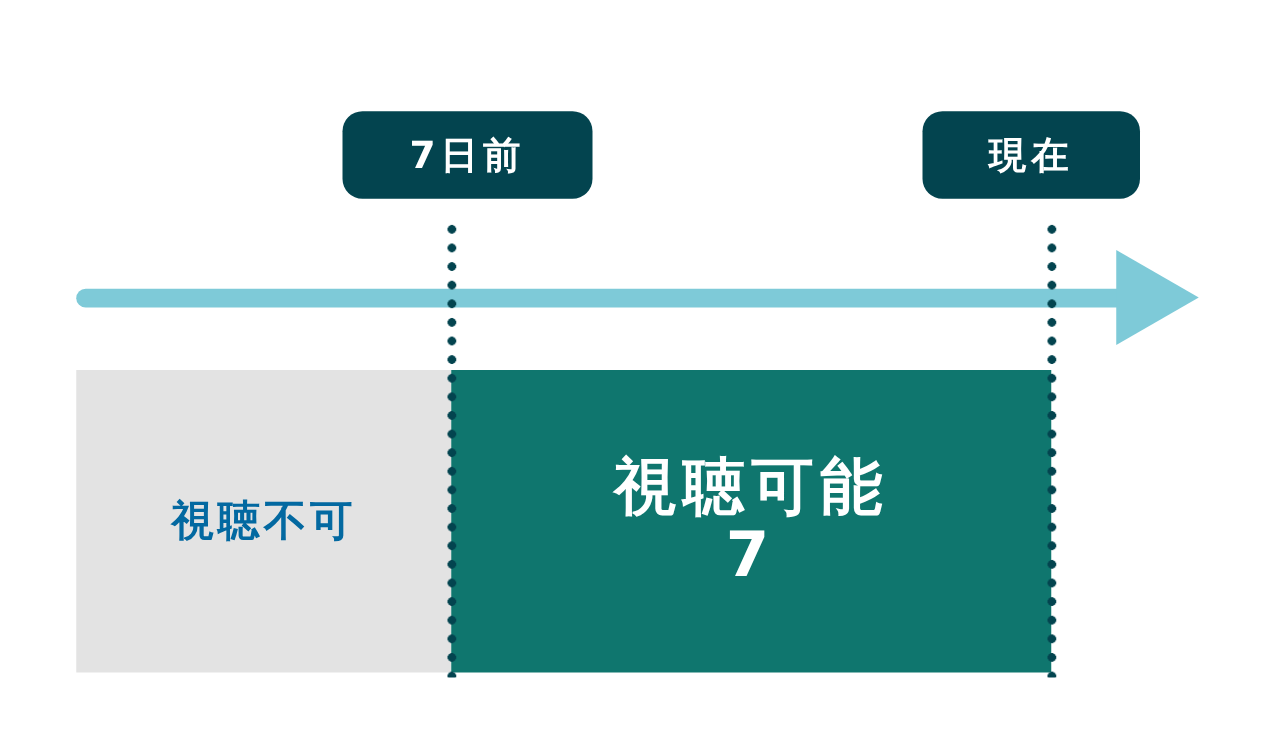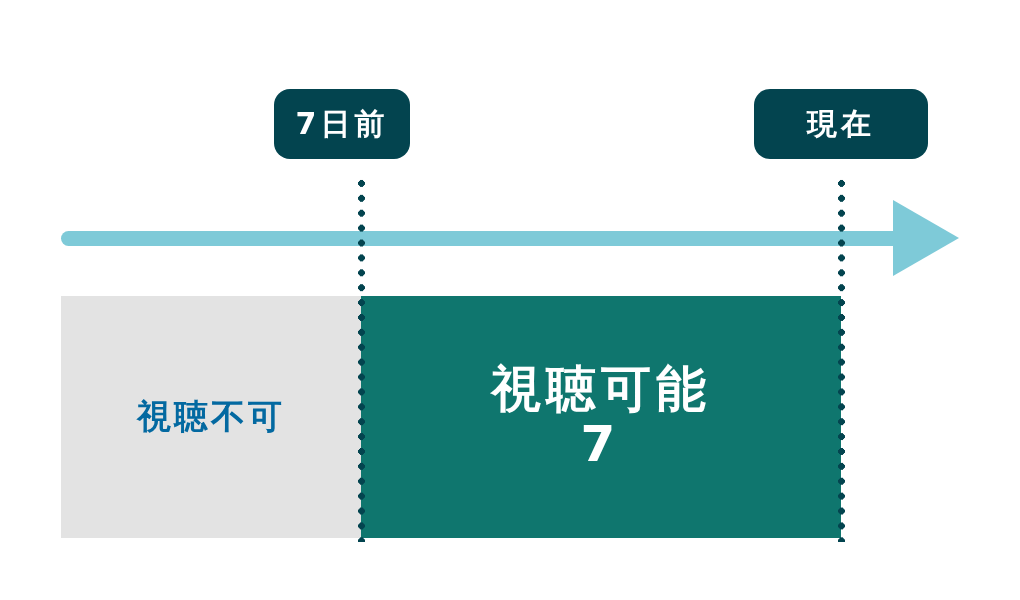--- a/index.html
+++ b/index.html
@@ -17,24 +17,24 @@
     .block-disabled { left: 61px; width: 300px; background: #e3e3e3; }
     .block-enabled { left: 361px; width: 480px; background: #0f766e; }
     .disabled-text { color: #0369a1; font-weight: bold; font-size: 34px; letter-spacing: 3px; }
     .enabled-title { color: #ffffff; font-weight: bold; font-size: 50px; letter-spacing: 5px; line-height: 60px; margin-top: -6px; }
     .enabled-sub { color: #ffffff; font-weight: bold; font-size: 32px; letter-spacing: 2px; line-height: 50px; display: flex; align-items: baseline; }
     .enabled-sub .big { font-size: 50px; margin-right: 4px; }
   </style>
 </head>
 <body>
 
-<div class="label-pill" style="left:274px; top:89px; width:136px;">
+<div class="label-pill" style="left:274px; top:89px; width:200px;">
   <span>7日前</span>
 </div>
-<div class="label-pill" style="left:754px; top:89px; width:174px;">
+<div class="label-pill" style="left:738px; top:89px; width:174px;">
   <span>現在</span>
 </div>
 
 <div class="timeline-bar"></div>
 <div class="arrow-head"></div>
 
 <div class="block block-disabled">
   <span class="disabled-text">視聴不可</span>
 </div>
 

